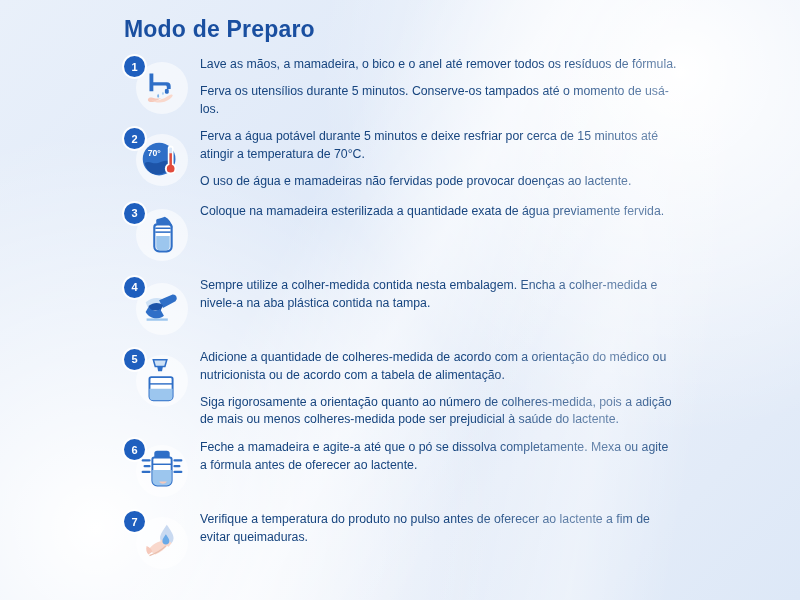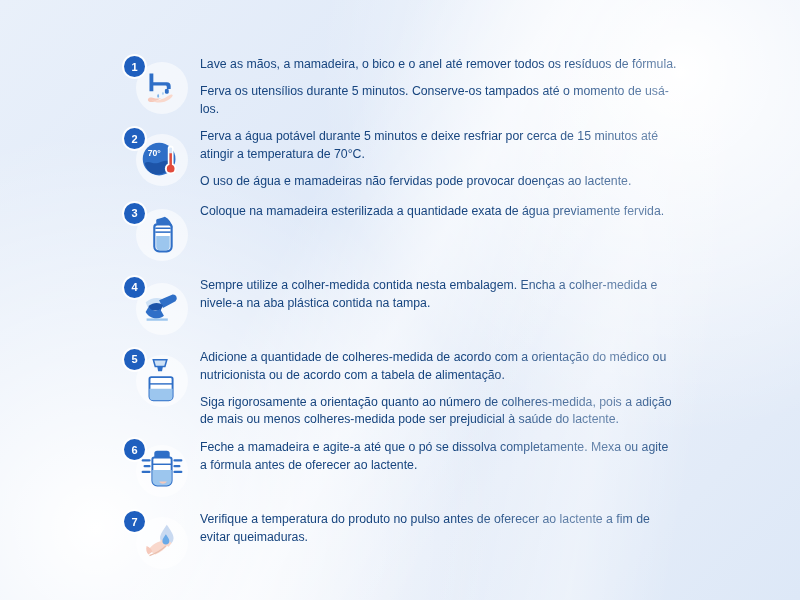--- a/index.html
+++ b/index.html
@@ -129,20 +129,21 @@
   .step-4 { margin-bottom: 8px; }
   .step-5 { margin-bottom: 6px; }
   .step-6 { margin-bottom: 8px; }
   .step-7 { margin-bottom: 0; }
 </style>
 </head>
 <body>
 
 <div id="page">
 
+  <div class="title">Modo de Preparo</div>
 
   <div class="steps">
 
     <div class="step step-1">
       <div class="icon-col">
         <div class="badge">1</div>
         <div class="pictogram">
           <svg width="54" height="54" viewBox="0 0 54 54">
             <path d="M14 12 h4 v9 h14 a4 4 0 0 1 4 4 v3 h-4 v-2 a1.5 1.5 0 0 0-1.5-1.5 H18 v6 h-4 z" fill="#2f6fc7"></path>
             <rect x="30" y="28" width="4" height="5" rx="1.2" fill="#2f6fc7"></rect>

